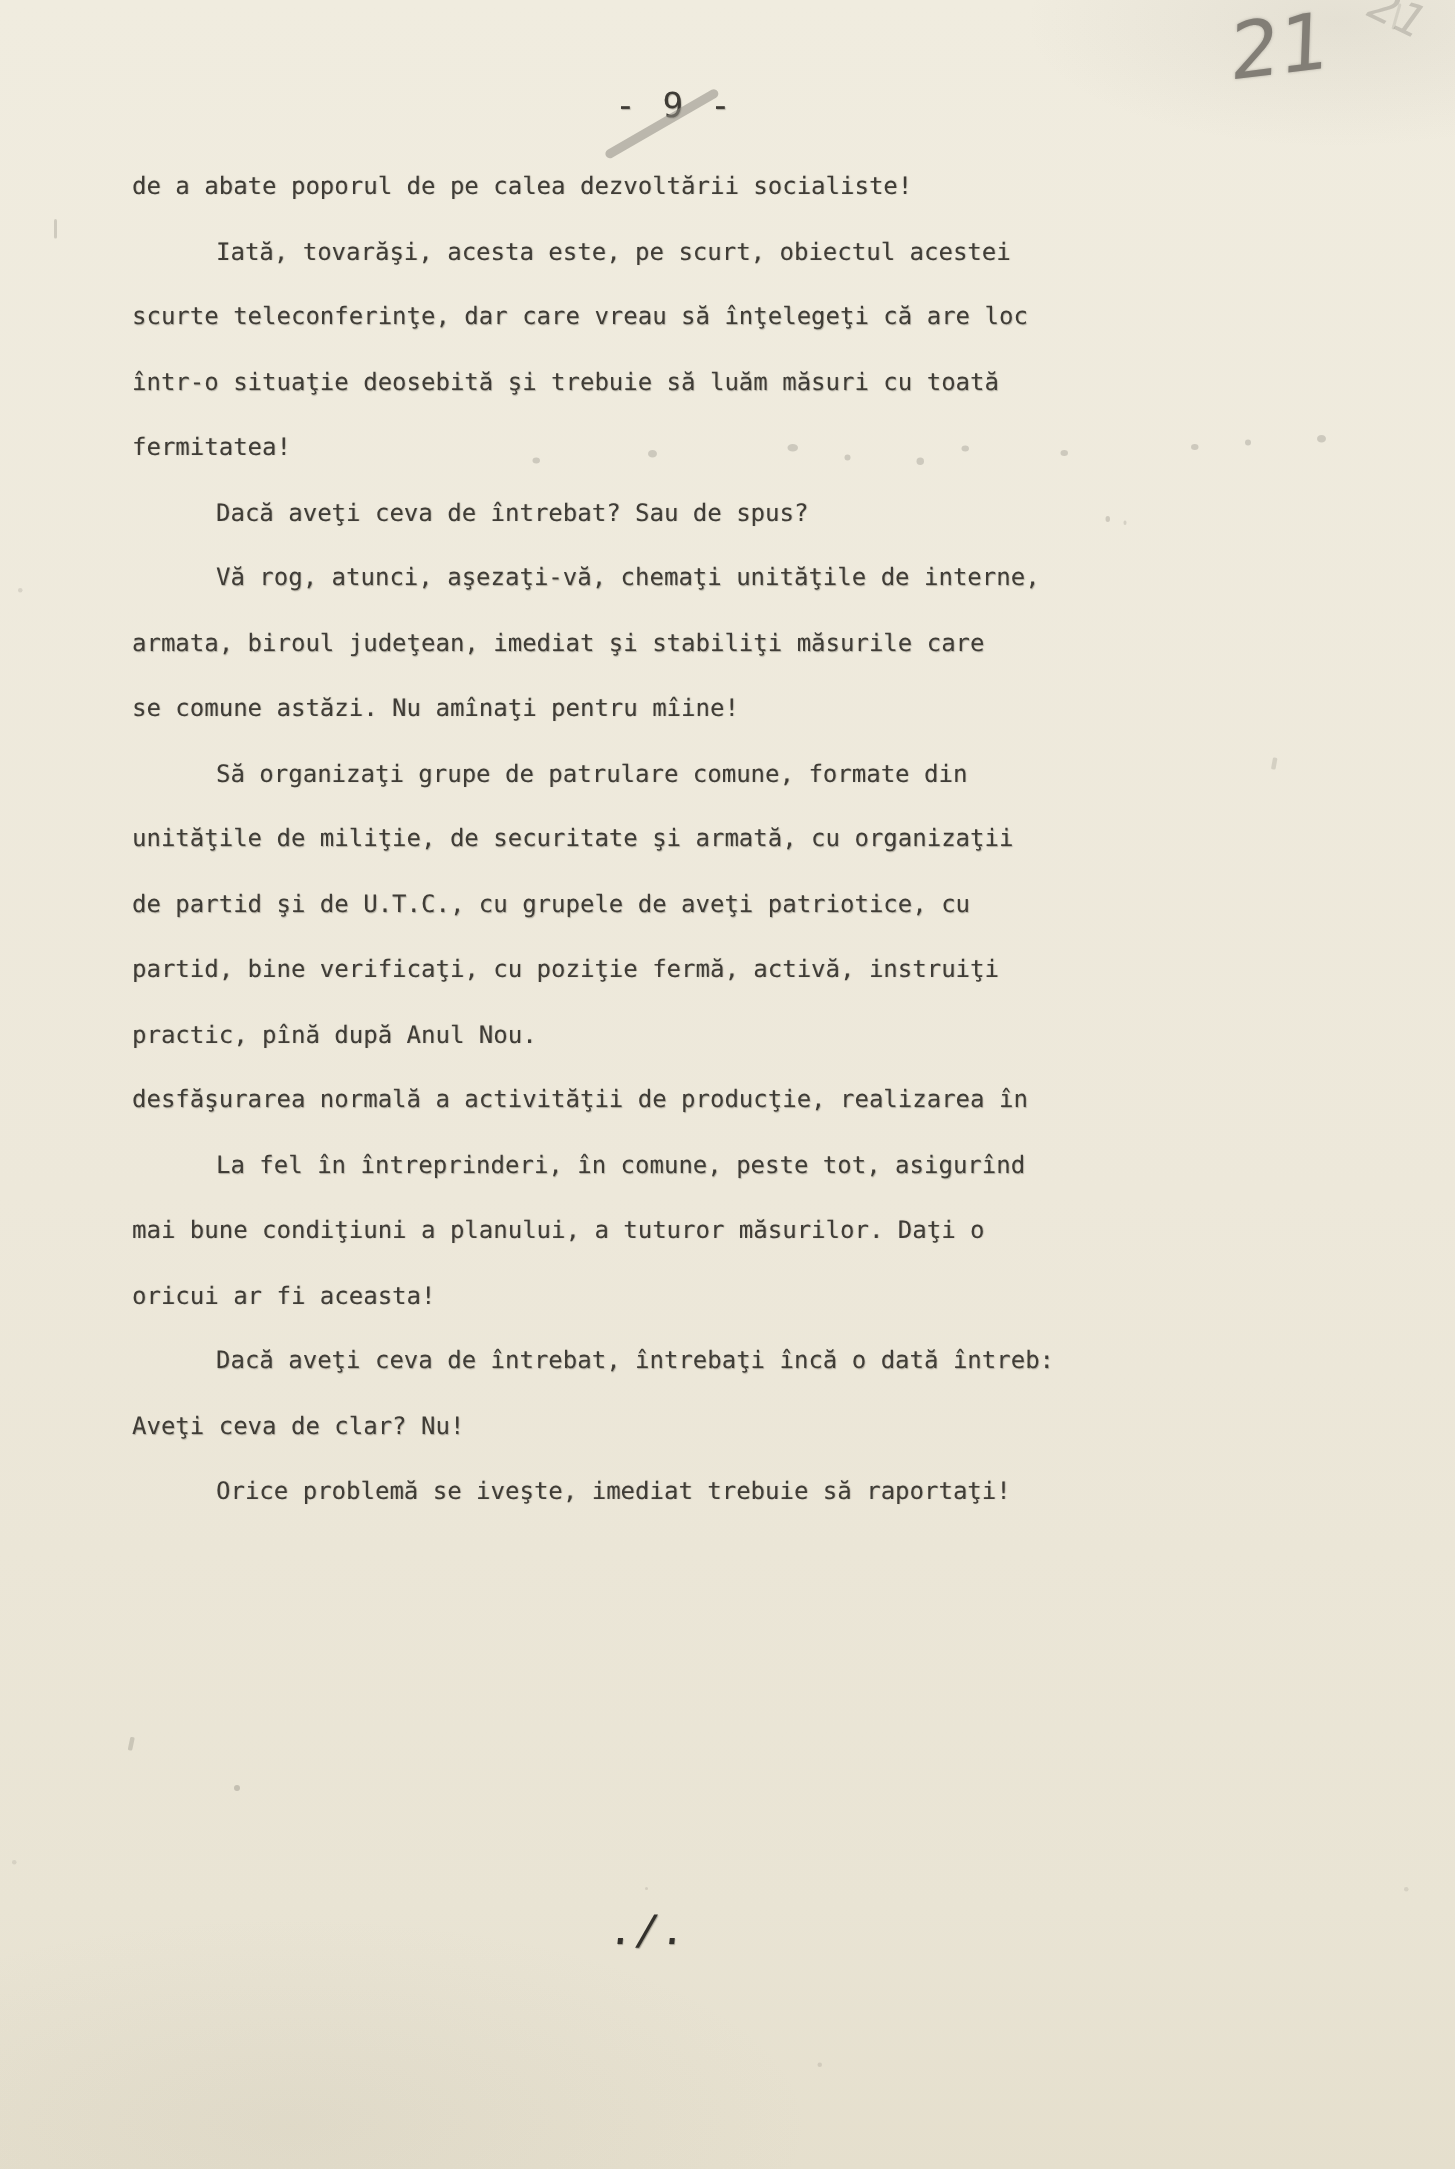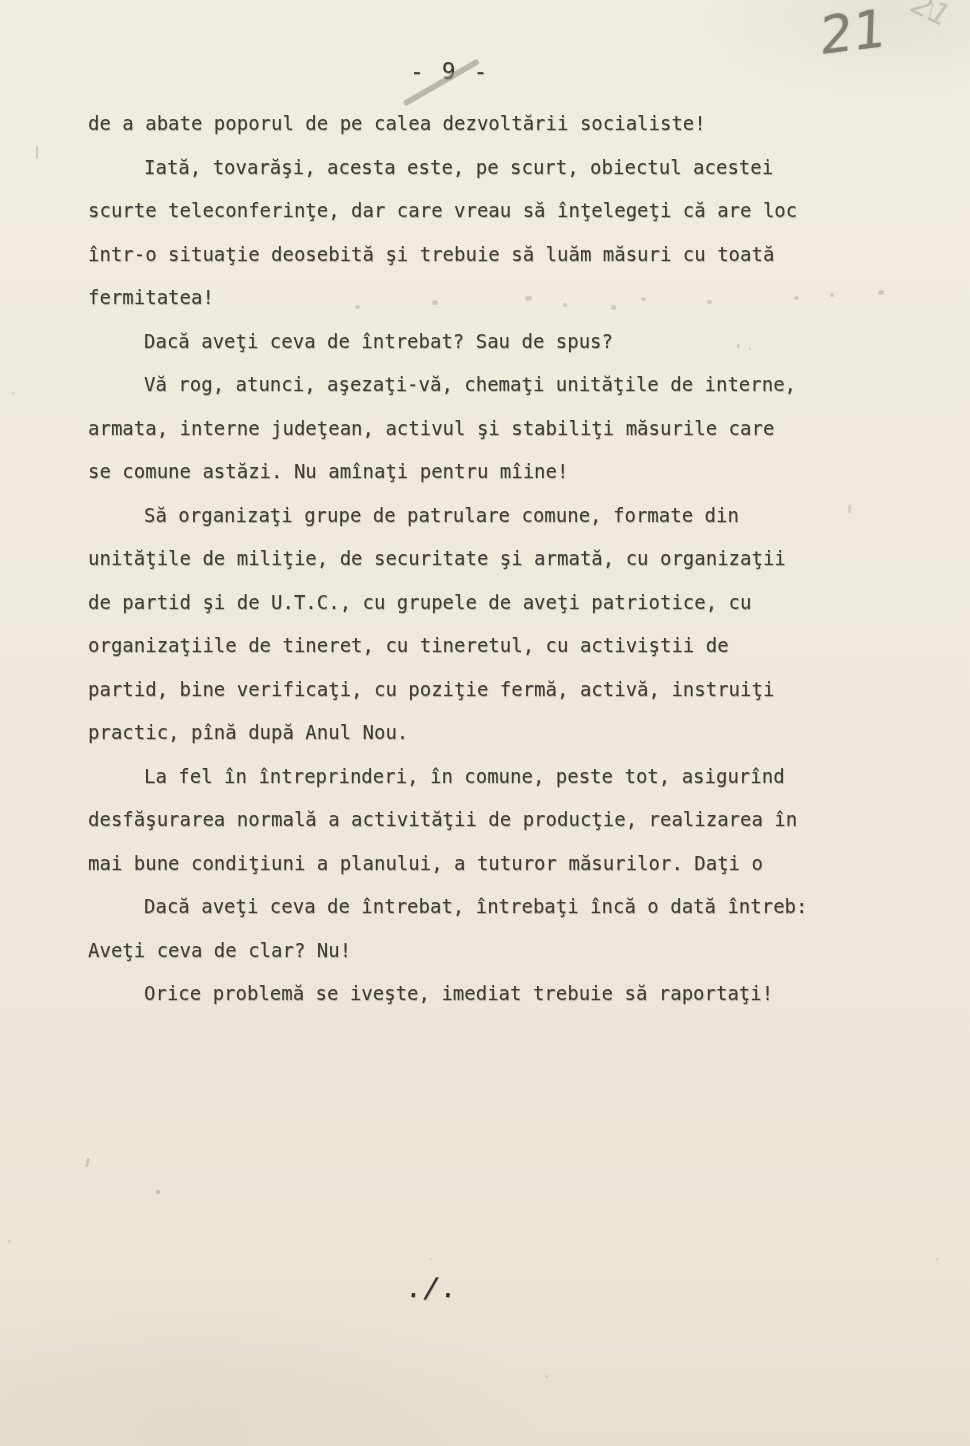--- a/index.html
+++ b/index.html
@@ -23,21 +23,21 @@
     color: var(--ink, #3f3c36);
   }
   
   .textbody {
     position: absolute;
     left: 88px;
     top: 102px;
     width: 860px;
   }
   .line {
-    font-size: 19px;
+    font-size: 16px;
     line-height: 43.5px;
     height: 43.5px;
     white-space: pre;
     color: var(--ink, #3f3c36);
     text-shadow: 0.5px 0.5px 0.7px rgba(60,57,50,0.35);
     letter-spacing: 0px;
   }
   .line.indent { padding-left: 56px; }
   
   .pagenum {
@@ -118,31 +118,31 @@
   <div class="corner-num">21</div>
 
   <div class="textbody">
       <div class="line">de a abate poporul de pe calea dezvoltării socialiste!</div>
       <div class="line indent">Iată, tovarăşi, acesta este, pe scurt, obiectul acestei</div>
       <div class="line">scurte teleconferinţe, dar care vreau să înţelegeţi că are loc</div>
       <div class="line">într-o situaţie deosebită şi trebuie să luăm măsuri cu toată</div>
       <div class="line">fermitatea!</div>
       <div class="line indent">Dacă aveţi ceva de întrebat? Sau de spus?</div>
       <div class="line indent">Vă rog, atunci, aşezaţi-vă, chemaţi unităţile de interne,</div>
-      <div class="line">armata, interne judeţean, activul şi stabiliţi măsurile care</div>
+      <div class="line">armata, biroul judeţean, imediat şi stabiliţi măsurile care</div>
       <div class="line">se comune astăzi. Nu amînaţi pentru mîine!</div>
       <div class="line indent">Să organizaţi grupe de patrulare comune, formate din</div>
       <div class="line">unităţile de miliţie, de securitate şi armată, cu organizaţii</div>
       <div class="line">de partid şi de U.T.C., cu grupele de aveţi patriotice, cu</div>
-      <div class="line">organizaţiile de tineret, cu tineretul, cu activiştii de</div>
       <div class="line">partid, bine verificaţi, cu poziţie fermă, activă, instruiţi</div>
       <div class="line">practic, pînă după Anul Nou.</div>
+      <div class="line">desfăşurarea normală a activităţii de producţie, realizarea în</div>
       <div class="line indent">La fel în întreprinderi, în comune, peste tot, asigurînd</div>
-      <div class="line">desfăşurarea normală a activităţii de producţie, realizarea în</div>
       <div class="line">mai bune condiţiuni a planului, a tuturor măsurilor. Daţi o</div>
+      <div class="line">oricui ar fi aceasta!</div>
       <div class="line indent">Dacă aveţi ceva de întrebat, întrebaţi încă o dată întreb:</div>
       <div class="line">Aveţi ceva de clar? Nu!</div>
       <div class="line indent">Orice problemă se iveşte, imediat trebuie să raportaţi!</div>
     </div>
 
   <div class="end-mark">./.</div>
 
   <div class="speck bar" style="left:36px; top:146px; width:2px; height:13px; opacity:.5;"></div>
   <div class="speck" style="left:12px; top:392px; width:3px; height:3px; opacity:.35;"></div>
   <div class="speck bar" style="left:86px; top:1158px; width:3px; height:9px; opacity:.5; transform:rotate(12deg);"></div>

